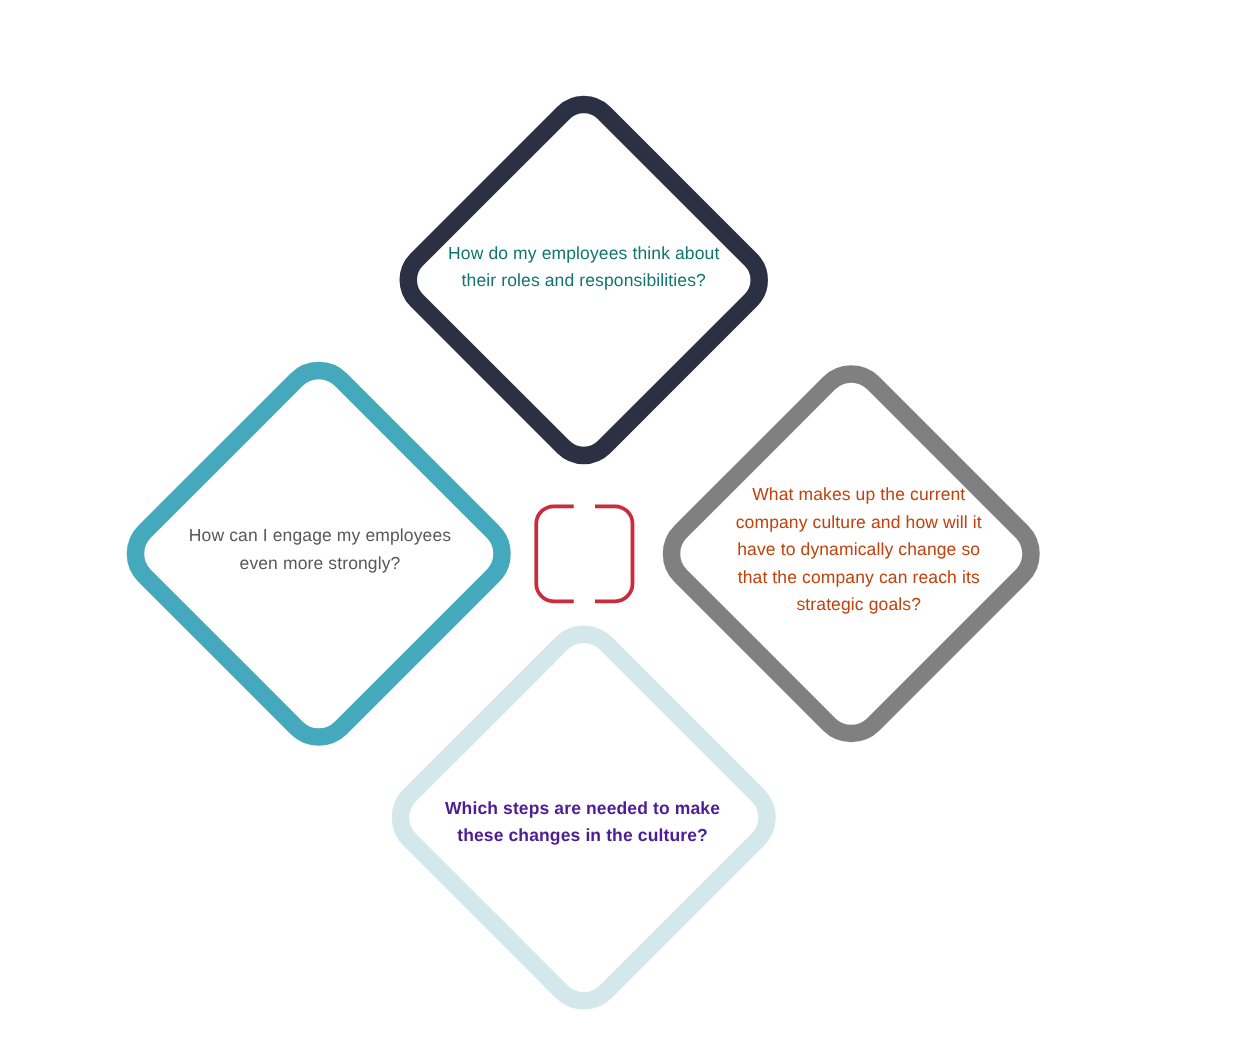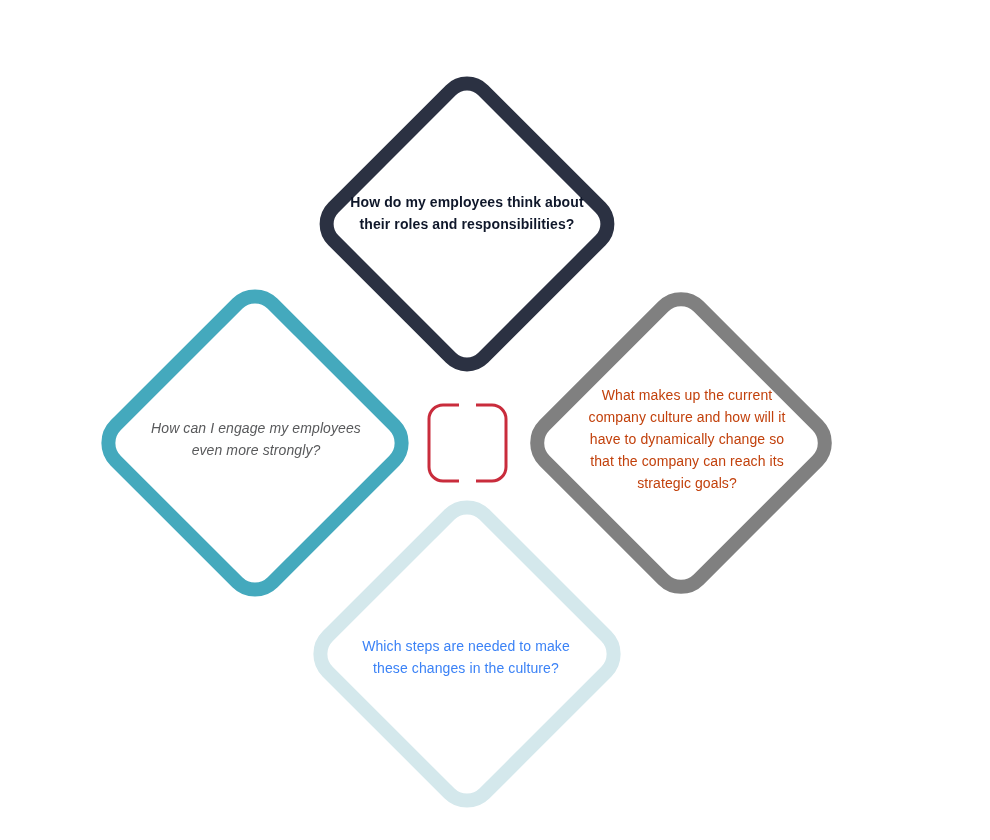--- a/index.html
+++ b/index.html
@@ -104,30 +104,30 @@
     display: block;
     overflow: visible;
   }
 </style>
 </head>
 <body>
 
 <div id="canvas">
 
   <div class="diamond" id="diamond-top" style="border-color: rgb(43, 49, 66);"></div>
-  <div class="diamond-label" id="label-top" style="color: #0f172a; font-weight: bold;">How do my employees think about their roles and responsibilities?</div>
+  <div class="diamond-label" id="label-top" style="color: #0f766e;">How do my employees think about their roles and responsibilities?</div>
 
   <div class="diamond" id="diamond-left" style="border-color: rgb(68, 169, 189);"></div>
-  <div class="diamond-label" id="label-left" style="color: rgb(88, 89, 91); font-style: italic;">How can I engage my employees even more strongly?</div>
+  <div class="diamond-label" id="label-left" style="color: rgb(88, 89, 91);">How can I engage my employees even more strongly?</div>
 
   <div class="diamond" id="diamond-right" style="border-color: rgb(128, 128, 128);"></div>
   <div class="diamond-label" id="label-right" style="color: #c2410c;">What makes up the current company culture and how will it have to dynamically change so that the company can reach its strategic goals?</div>
 
   <div class="diamond" id="diamond-bottom" style="border-color: rgb(212, 232, 236);"></div>
-  <div class="diamond-label" id="label-bottom" style="color: #3b82f6;">Which steps are needed to make these changes in the culture?</div>
+  <div class="diamond-label" id="label-bottom" style="color: #4c1d95; font-weight: bold;">Which steps are needed to make these changes in the culture?</div>
 
   <div id="center-node">
     <svg width="81" height="80" viewBox="0 0 81 80" aria-hidden="true">
 
       <path d="M 32 2 L 16 2 A 14 14 0 0 0 2 16 L 2 64 A 14 14 0 0 0 16 78 L 32 78" fill="none" stroke="#c92c3c" stroke-width="3" stroke-linecap="butt"></path>
 
       <path d="M 49 2 L 65 2 A 14 14 0 0 1 79 16 L 79 64 A 14 14 0 0 1 65 78 L 49 78" fill="none" stroke="#c92c3c" stroke-width="3" stroke-linecap="butt"></path>
     </svg>
   </div>
 

